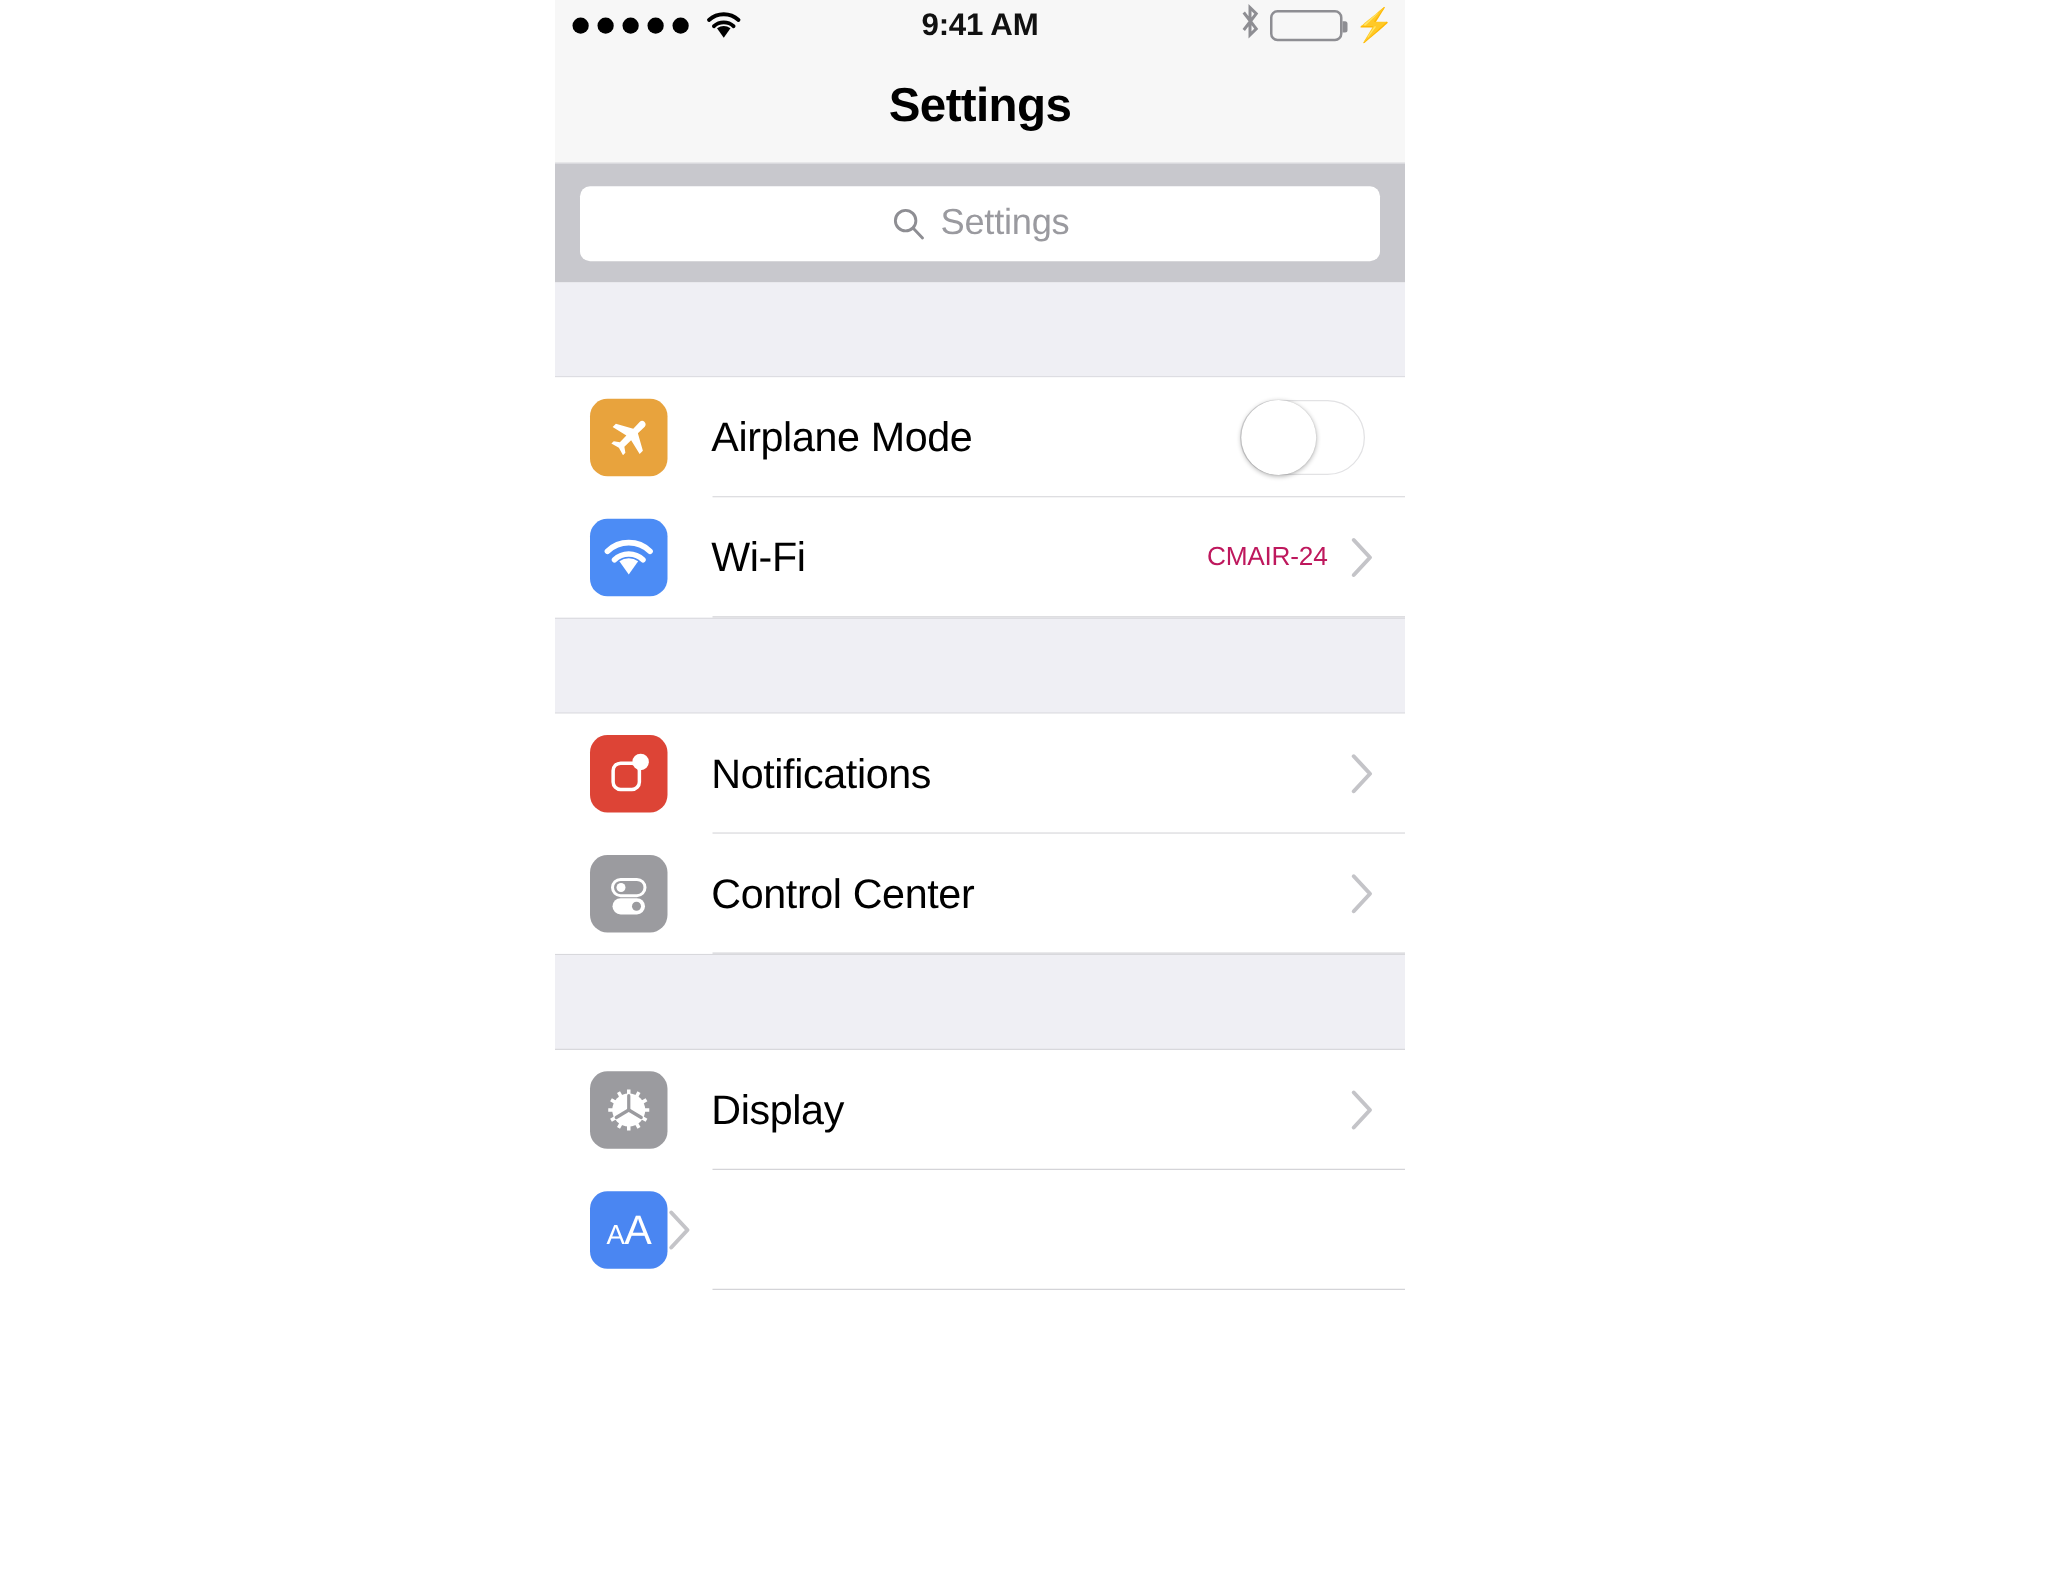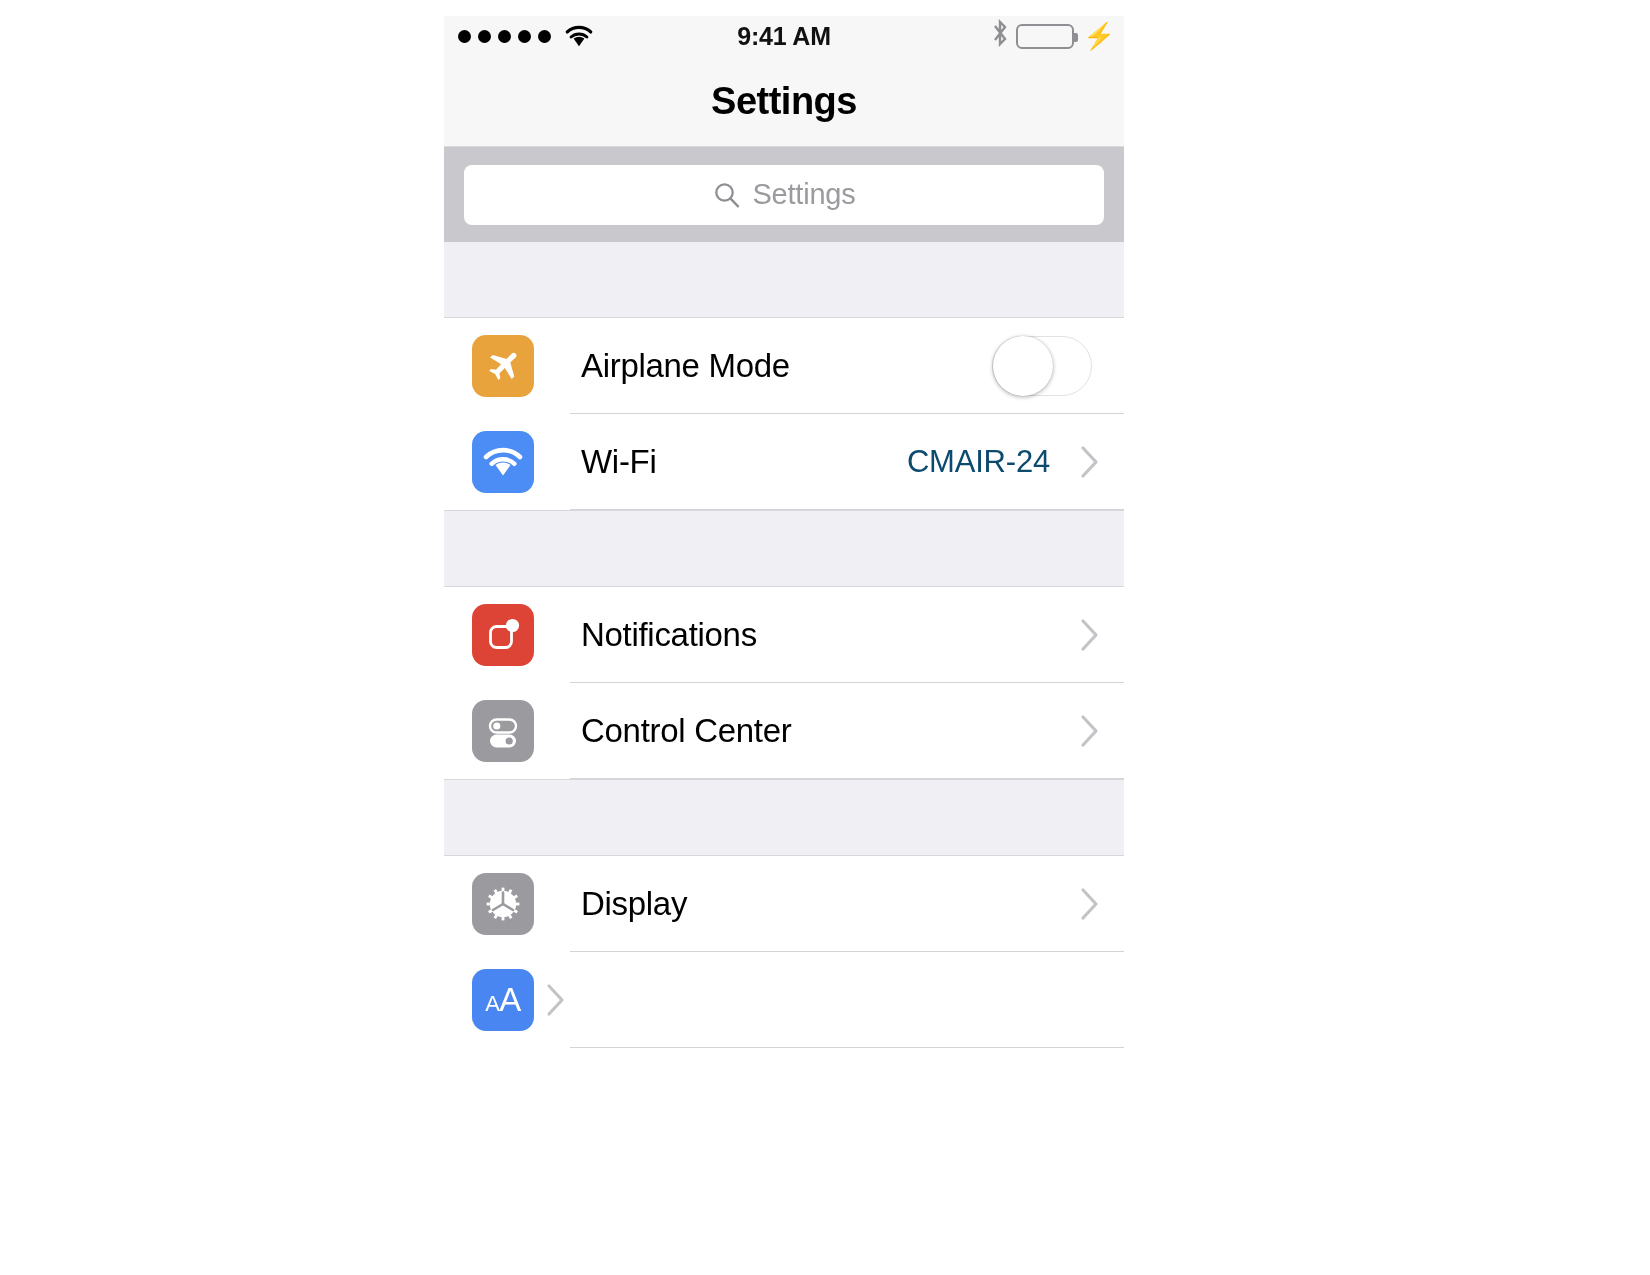--- a/index.html
+++ b/index.html
@@ -12,21 +12,21 @@
     height: 1275px;
     overflow: hidden;
     font-family: "Liberation Sans", sans-serif;
     -webkit-font-smoothing: antialiased;
   }
 
   
   #phone {
     position: absolute;
     left: 444px;
-    top: 16px;
+    top: 0;
     width: 680px;
     height: 1176px;
     background: #ffffff;
     overflow: hidden;
   }
 
   
   .statusbar {
     position: relative;
     height: 40px;
@@ -147,21 +147,20 @@
   .group { background: #ffffff; }
 
   .row {
     position: relative;
     height: 96px;
     display: flex;
     align-items: center;
     padding-left: 28px;
     box-sizing: border-box;
     background: #fff;
-    gap: 12px;
   }
   .row .sep {
     position: absolute;
     left: 126px; right: 0; bottom: 0;
     height: 1px;
     background: #d4d4d8;
   }
   .row.last .sep { display: none; }
 
   .icon-box {
@@ -175,22 +174,22 @@
   }
   .row-label {
     margin-left: 35px;
     font-size: 33px;
     color: #000;
     letter-spacing: -0.3px;
     flex: 1;
     white-space: nowrap;
   }
   .row-value {
-    font-size: 31px;
-    color: #0c4a6e;
+    font-size: 21px;
+    color: #be185d;
     letter-spacing: -0.2px;
     margin-right: 18px;
     white-space: nowrap;
   }
   .chevron {
     width: 20px; height: 34px;
     flex: none;
     margin-right: 24px;
     display: flex;
     align-items: center;

